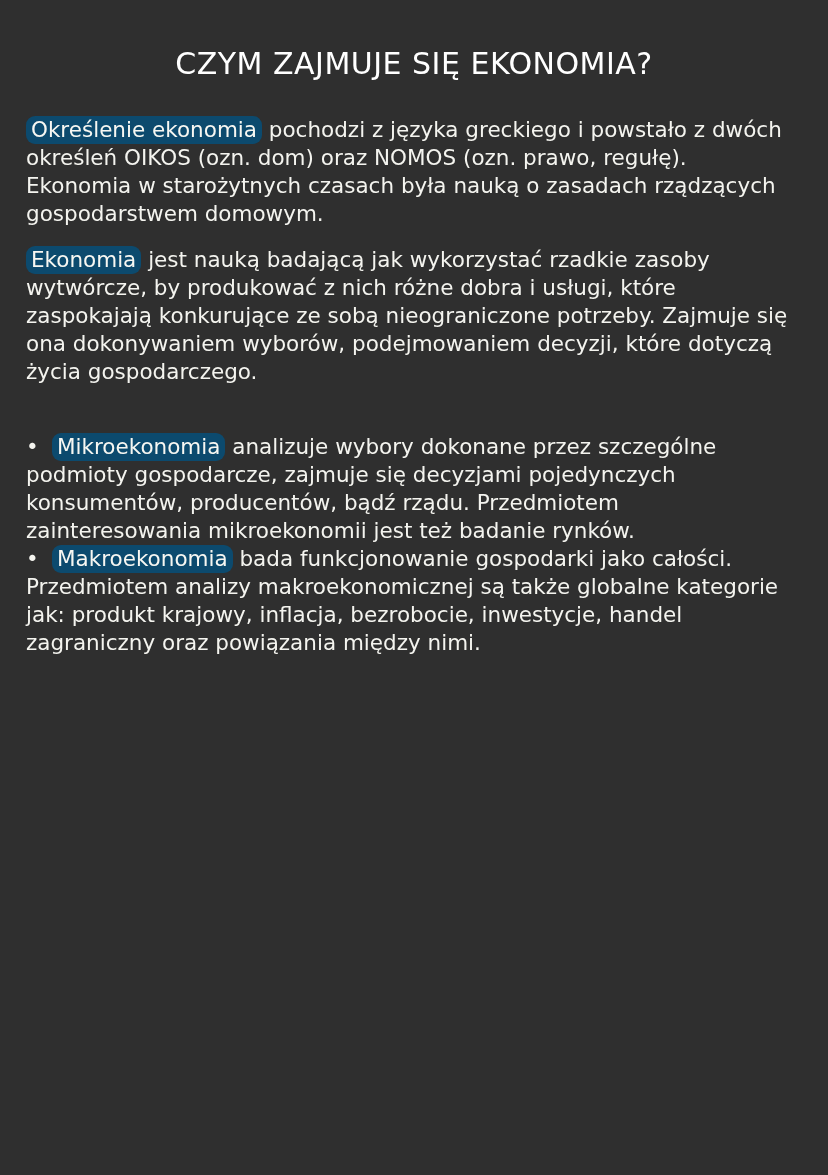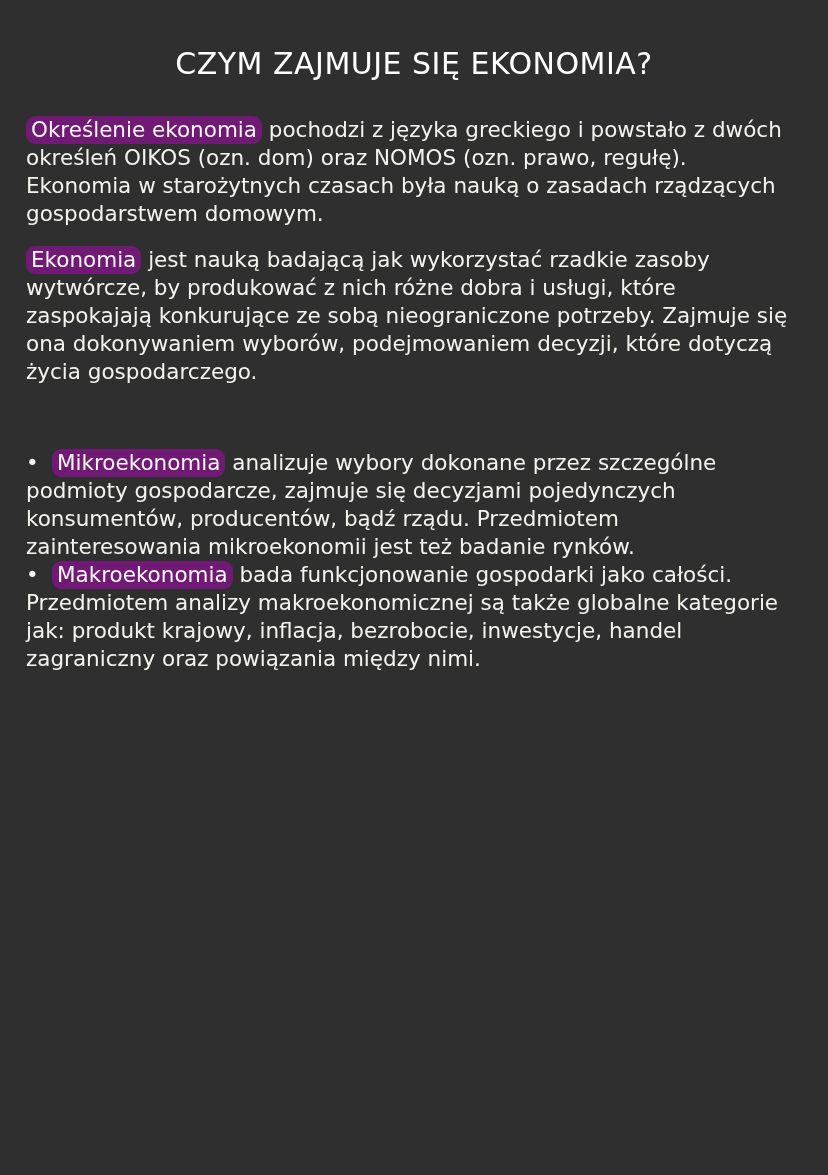--- a/index.html
+++ b/index.html
@@ -37,39 +37,39 @@
     margin: 0 0 18px 0;
     font-weight: 400;
   }
   .para.tight {
     margin-bottom: 6px;
   }
   .spacer-block {
     height: 30px;
   }
   .hl {
-    background: #701a75;
+    background: #0c4a6e;
     color: #f7f7f2;
     padding: 1px 5px 2px 5px;
     border-radius: 9px;
     box-decoration-break: clone;
     -webkit-box-decoration-break: clone;
   }
   .bullet-line {
     font-size: 21.5px;
     line-height: 1.30;
     margin: 0 0 0 0;
     color: #f4f4ef;
   }
   .bullet-dot {
     display: inline-block;
     width: 26px;
   }
   .list-block {
-    margin-top: 16px;
+    margin-top: 0;
   }
   .body-wrap {
     padding-left: 2px;
     padding-right: 12px;
   }
 </style>
 </head>
 <body>
 
 <div class="page">

